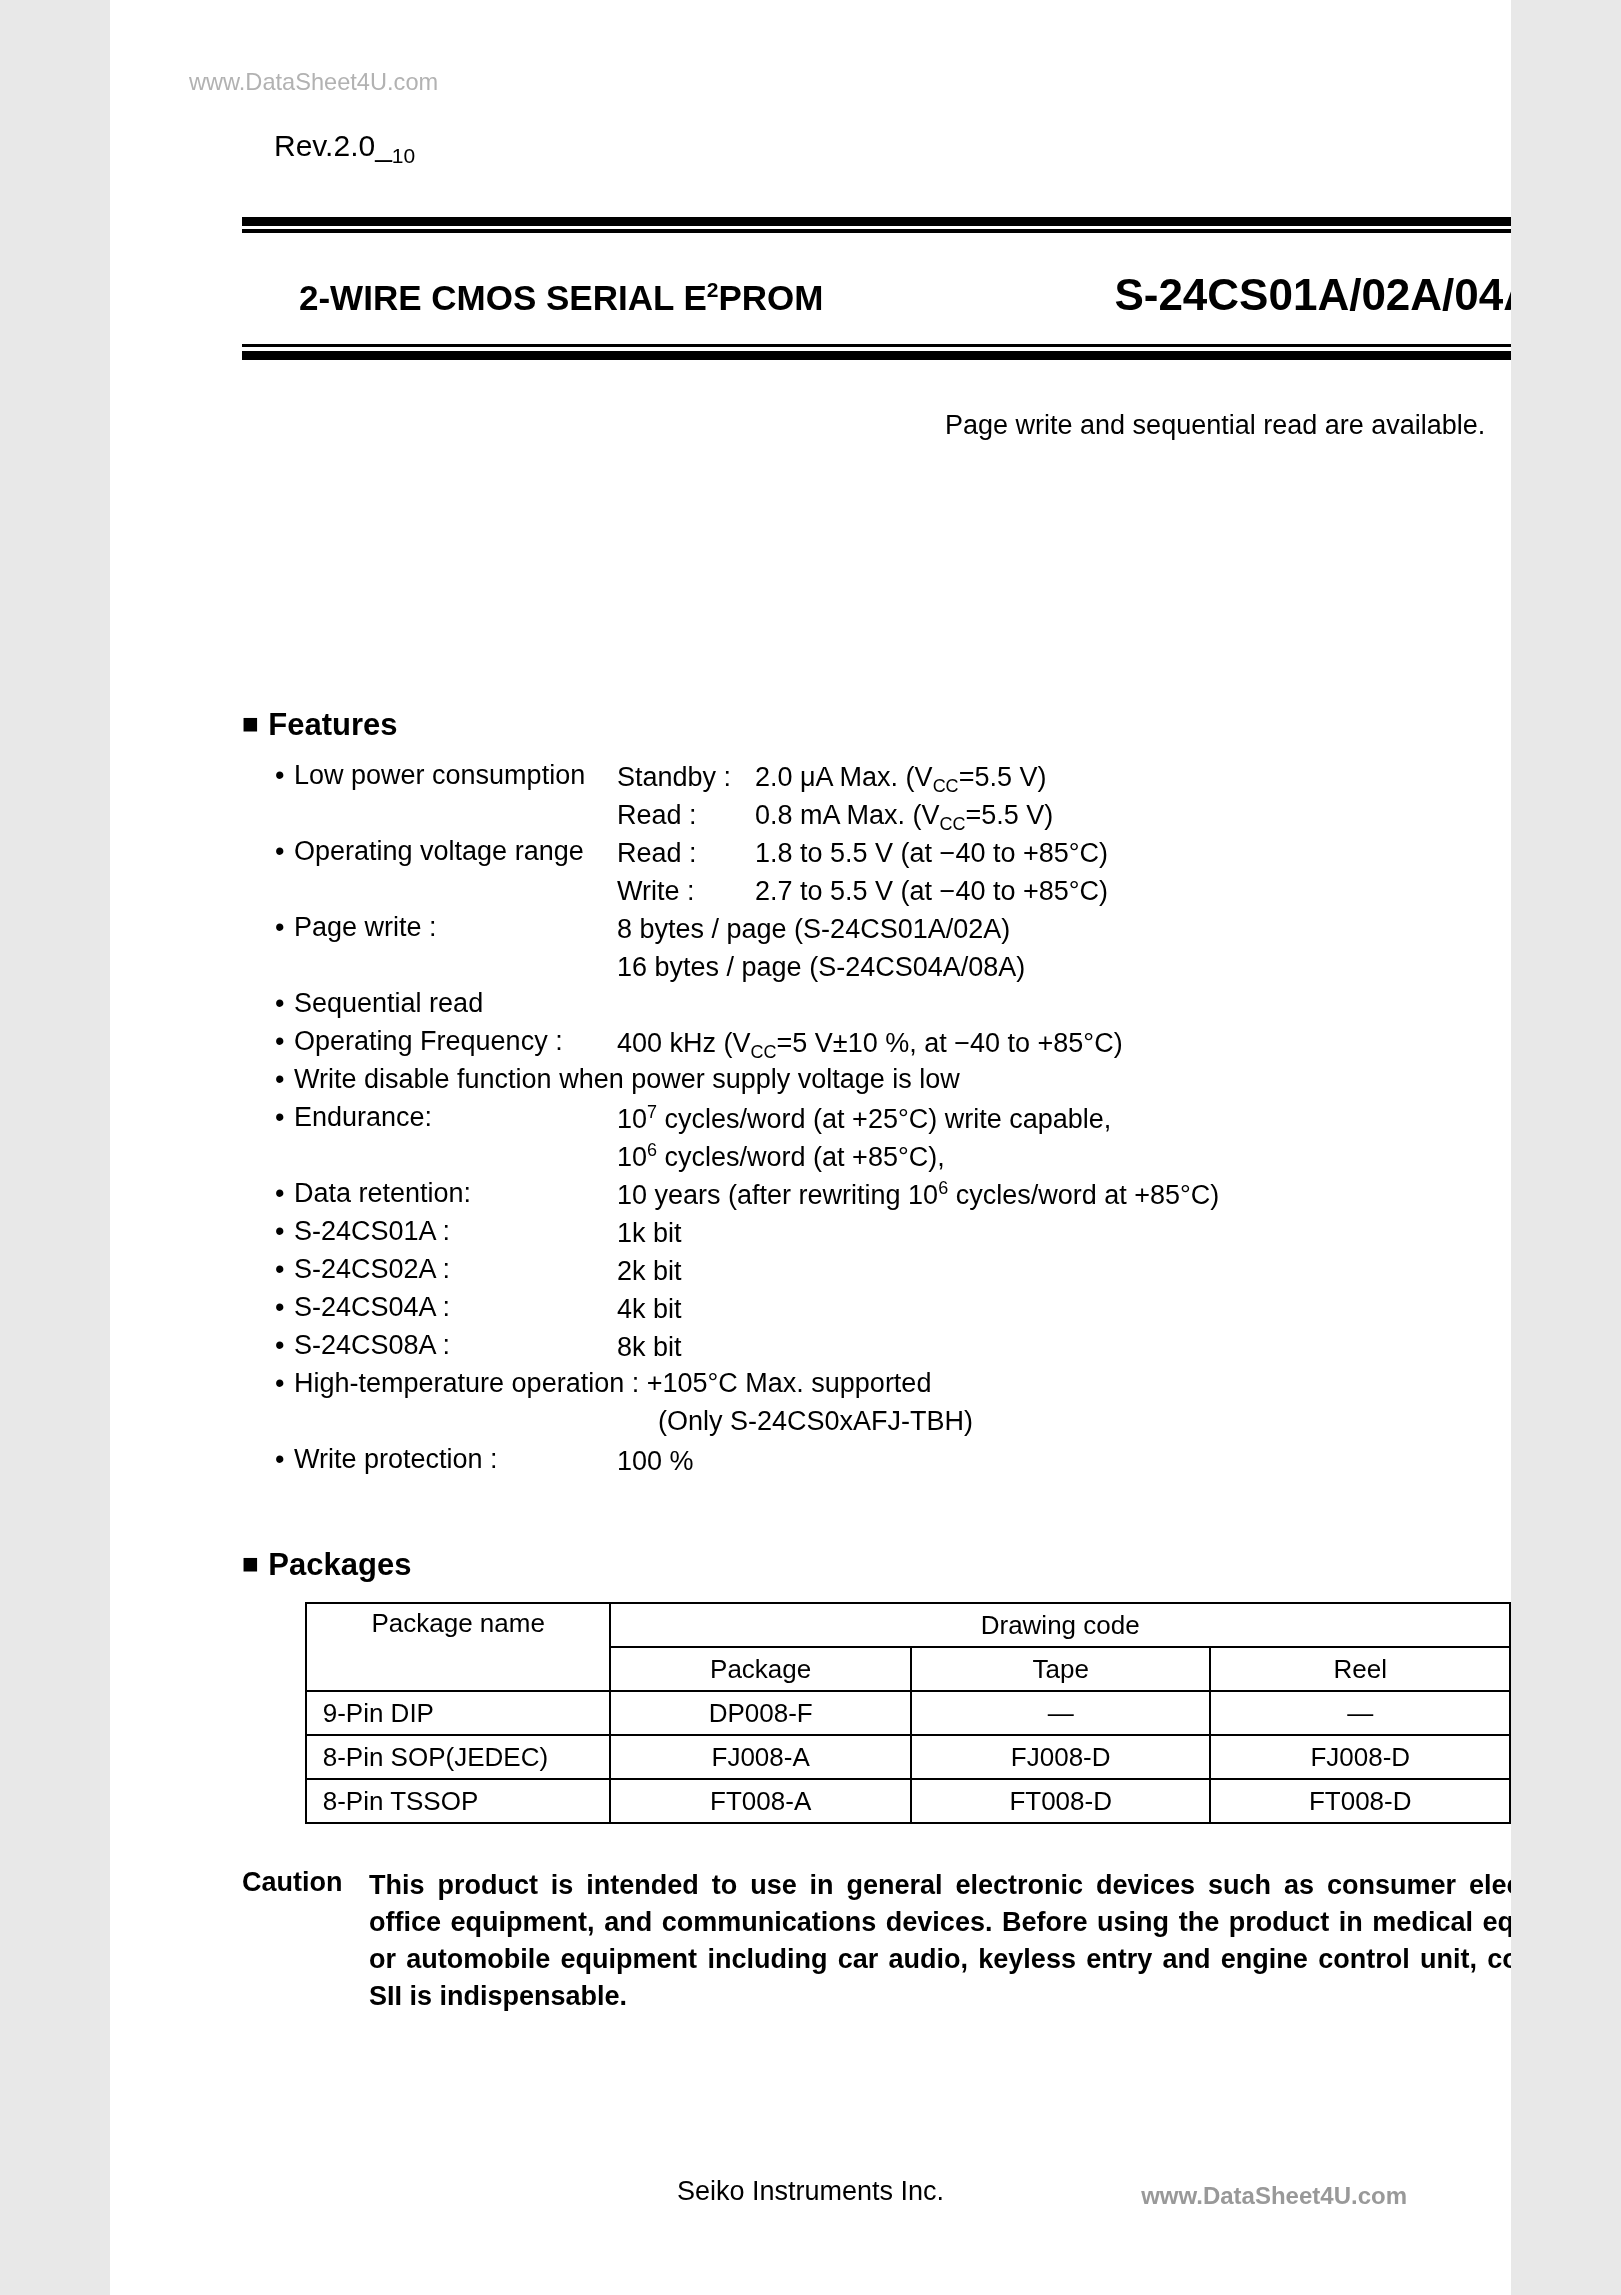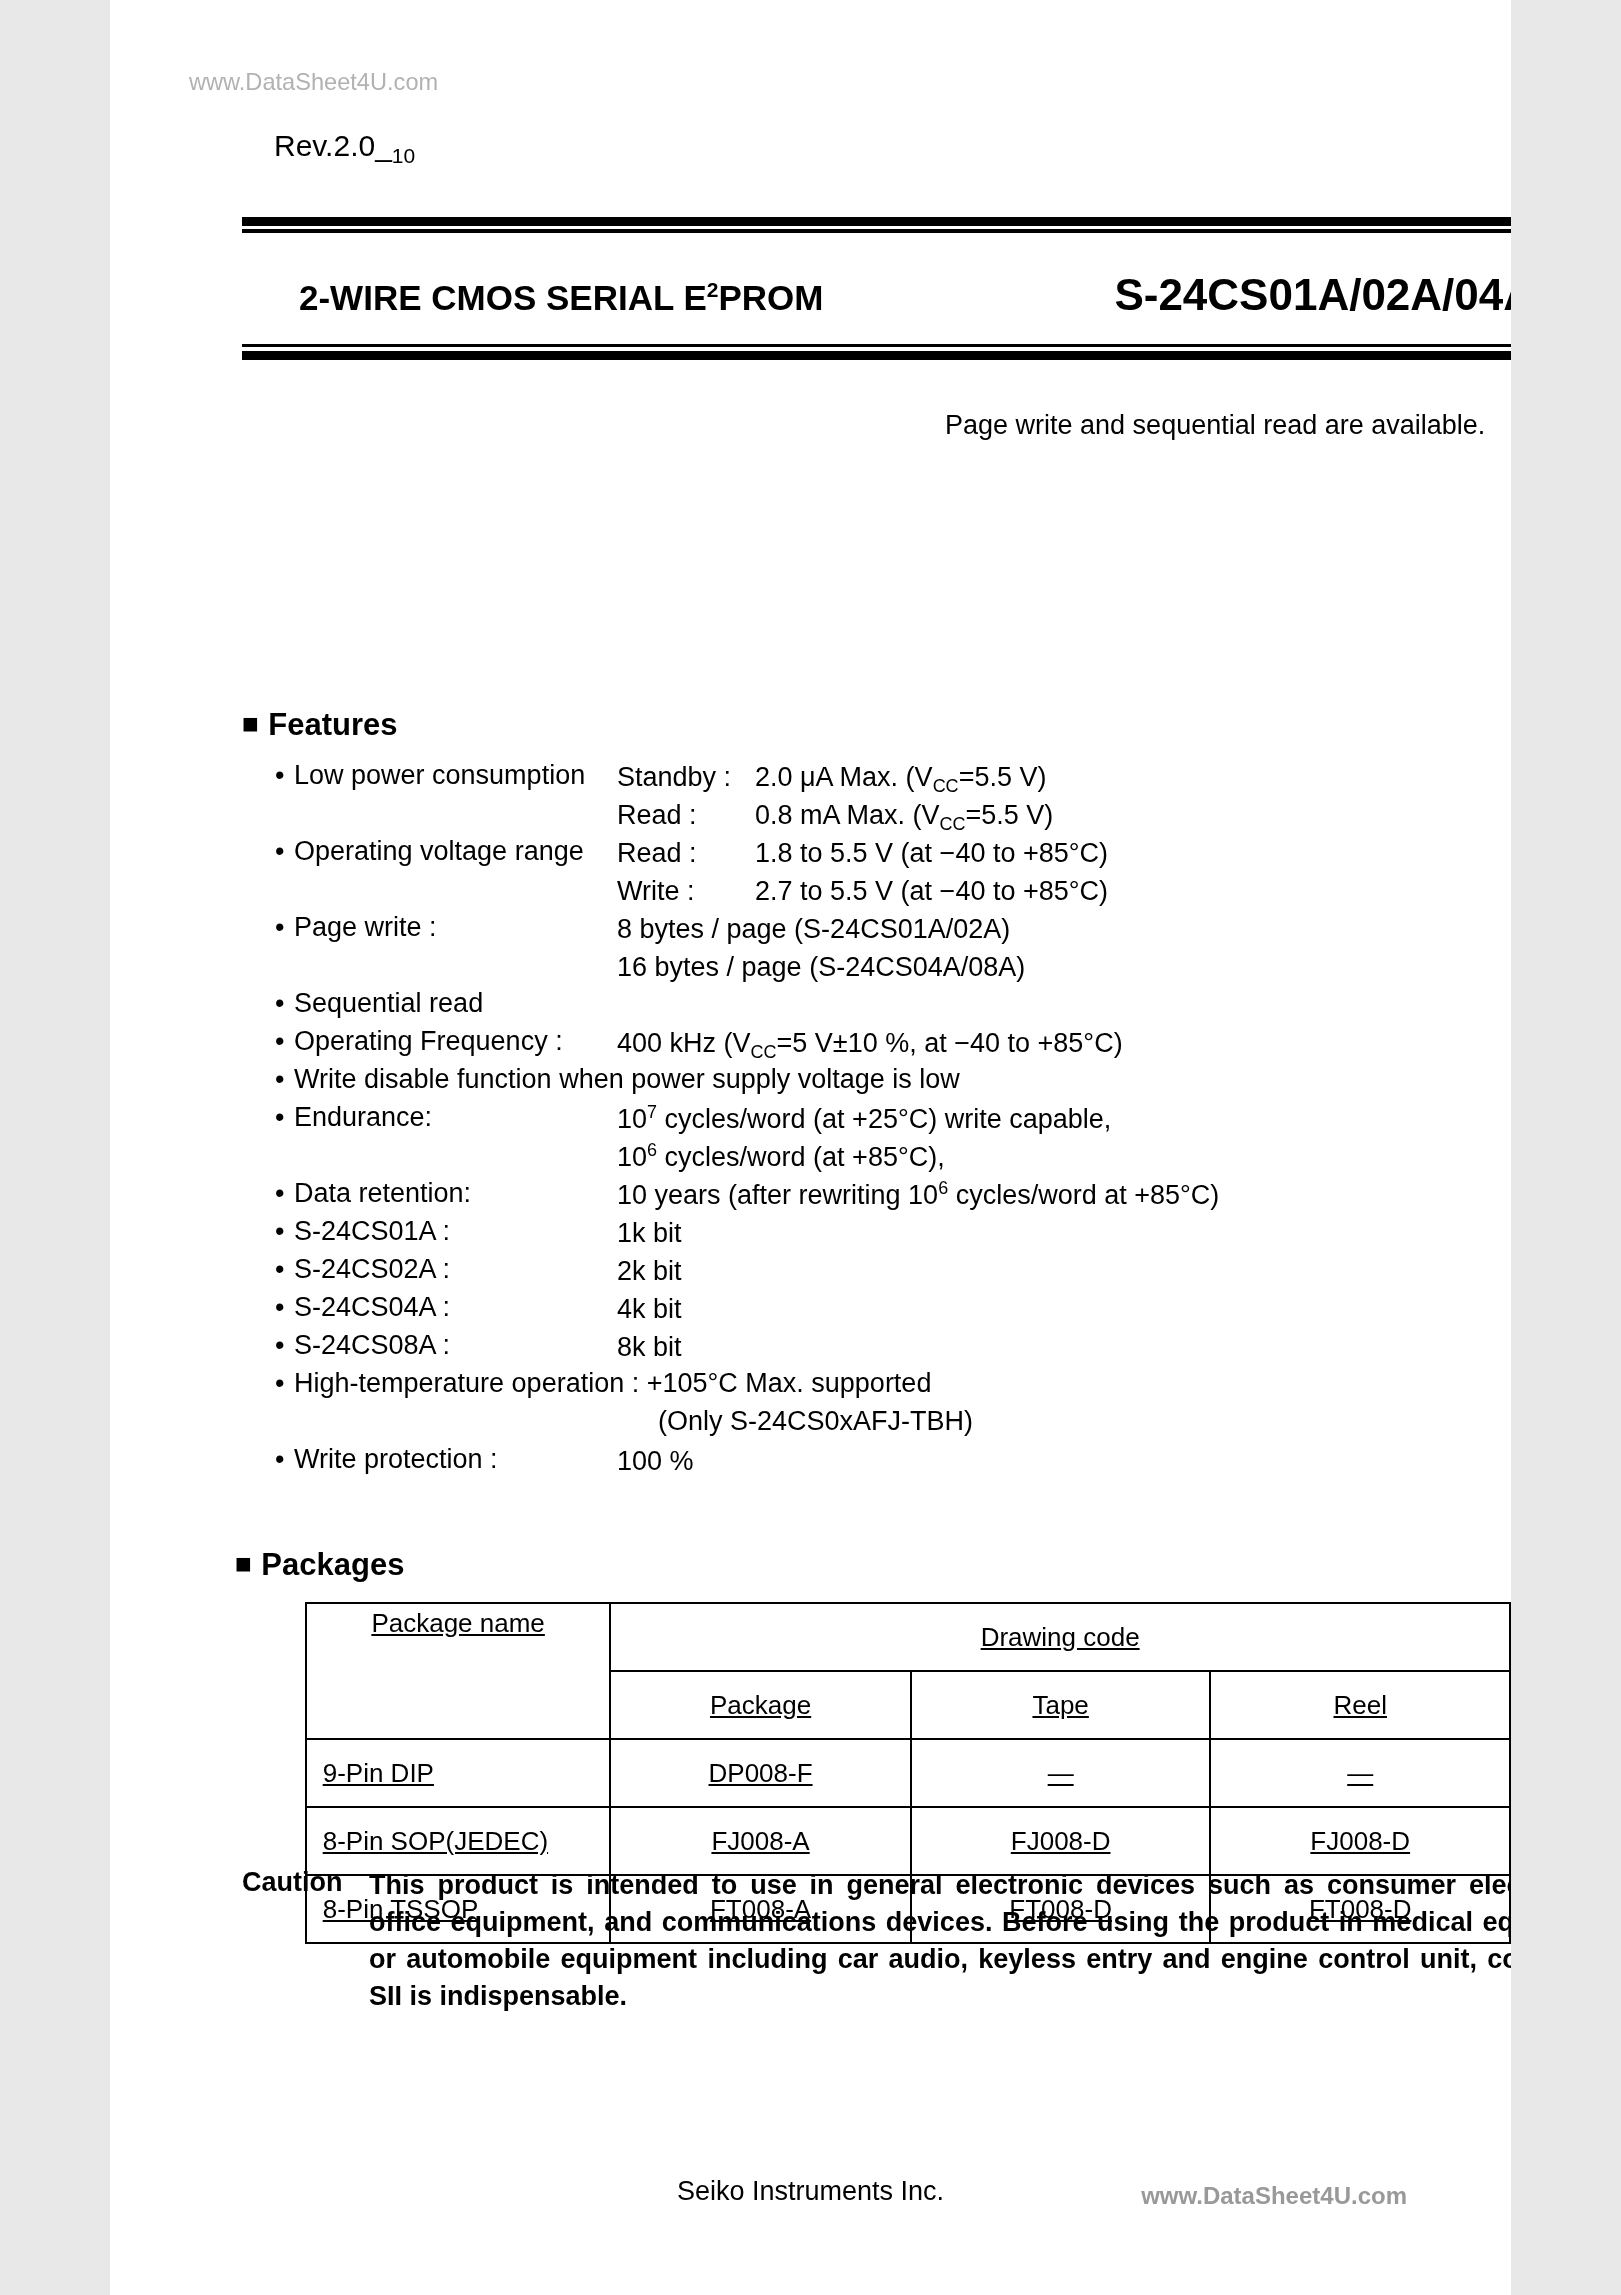--- a/index.html
+++ b/index.html
@@ -43,21 +43,21 @@
     position:absolute; left:835px; top:407px; width:685px;
     font-size:27px; line-height:37px; text-align:justify;
   }
   .intro p { margin:0; }
 
   .section-heading {
     position:absolute; font-size:31px; font-weight:bold; white-space:nowrap;
   }
   .section-heading .marker { font-size:28px; margin-right:9.4px; position:relative; top:-2.4px; }
   .features-heading { left:132px; top:707px; }
-  .packages-heading { left:125px; top:1547px;text-align:right; }
+  .packages-heading { left:132px; top:1547px;text-align:right; }
 
   .features-list {
     position:absolute; left:165px; top:760px;
     font-size:27px;
   }
   .frow { position:relative; height:38px; width:1350px; }
   .frow > span { position:absolute; top:0; white-space:nowrap; }
   .fb   { left:0; }
   .fl   { left:19px; }
   .c2   { left:342px; }
@@ -69,23 +69,22 @@
   .packages-table {
     position:absolute; left:195px; top:1602px;
     border-collapse:collapse; table-layout:fixed;
     font-size:26px;
   }
   .packages-table td {
     border:2.4px solid #000;
     height:34px;
     text-align:center;
     vertical-align:middle;
-    padding:16px;
+    padding:4px;
     overflow:hidden;
-    text-decoration:underline;
   }
   .packages-table td.pkg-name-hdr { vertical-align:top; padding-top:3.9px; }
   .packages-table td.pname { text-align:left; padding-left:15.7px; }
 
   .caution-label {
     position:absolute; left:132px; top:1867px;
     font-size:27px; font-weight:bold;
   }
   .caution-text {
     position:absolute; left:259px; top:1867px; width:1250px;

